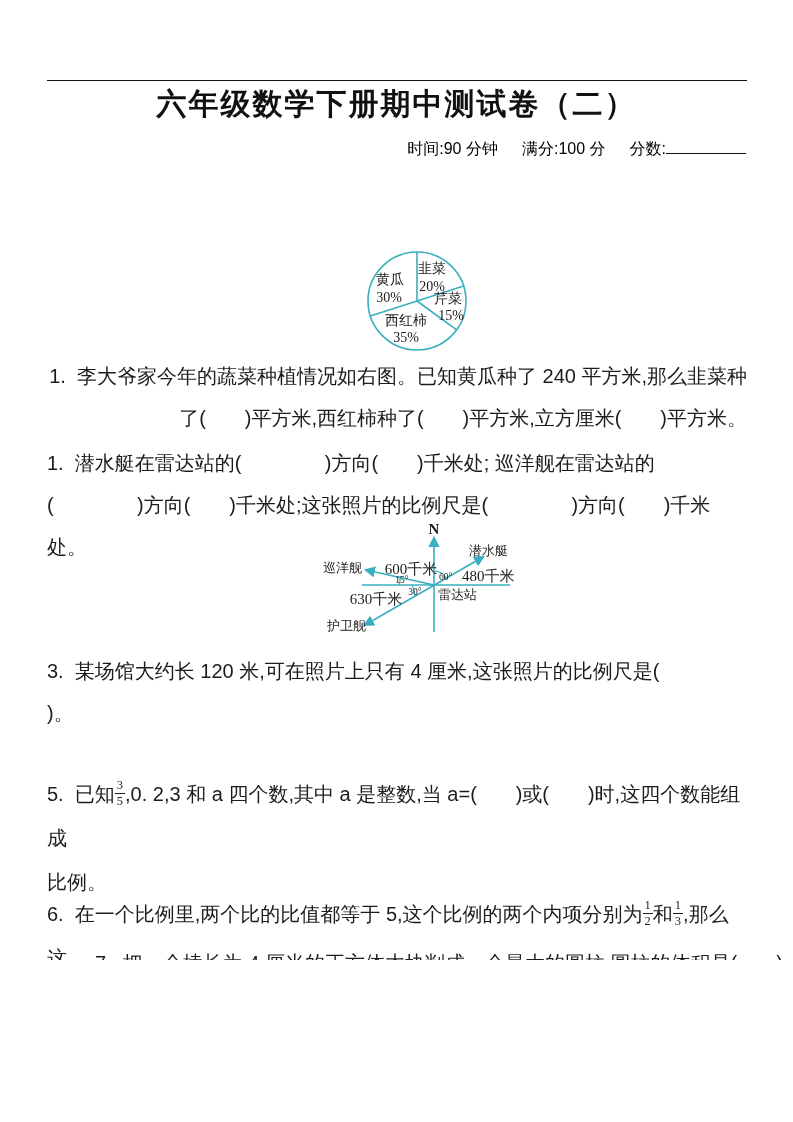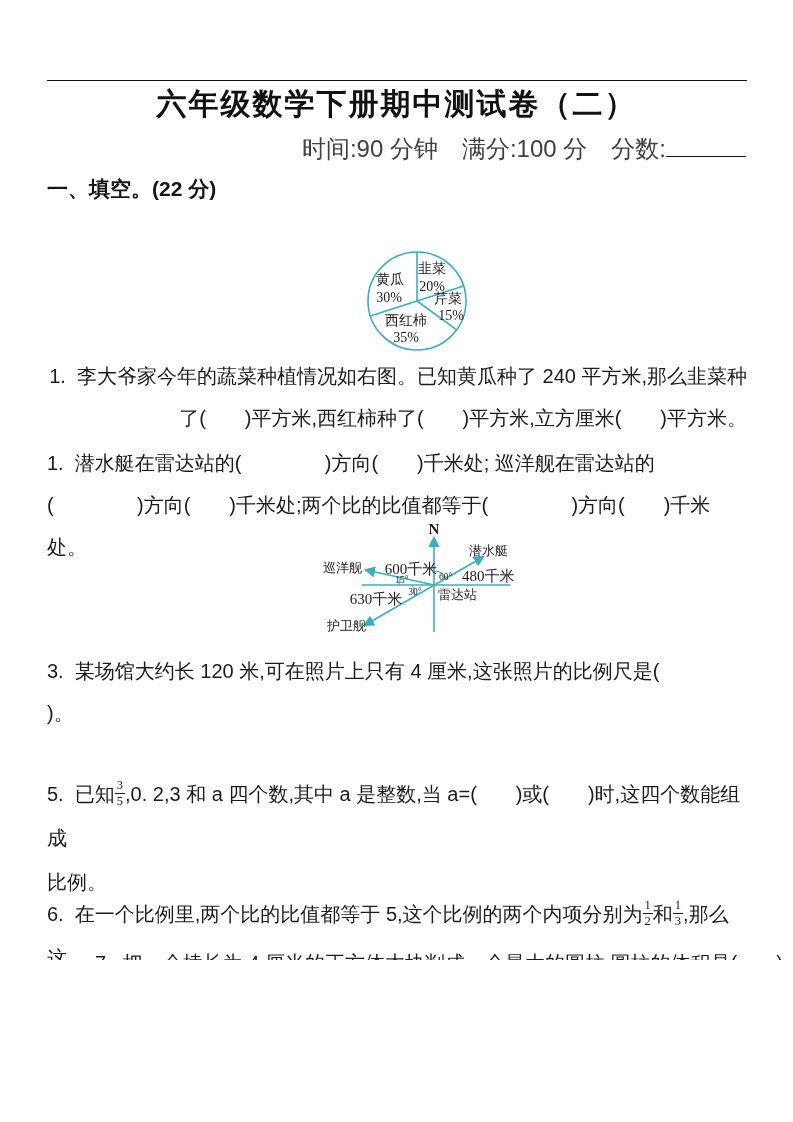--- a/index.html
+++ b/index.html
@@ -8,21 +8,21 @@
     font-family:"Liberation Sans","DejaVu Sans",sans-serif;
     color:#1c1c1c; overflow:hidden;
   }
   .top-rule { position:absolute; left:47px; top:80px; width:700px; height:0; border-top:1.5px solid #111; }
   .title {
     position:absolute; left:0; top:84px; width:100%; margin:0;
     text-align:center; font-family:"Liberation Serif","DejaVu Serif",serif;
     font-size:30px; font-weight:700; letter-spacing:2px; color:#111;
   }
   .info {
-    position:absolute; top:133px; right:47px; font-size:24px; color:#404040;
+    position:absolute; top:133px; right:47px; font-size:16px; color:#000000;
     white-space:nowrap;
   }
   .info .sp { display:inline-block; width:24px; }
   .score-line { display:inline-block; width:80px; border-bottom:1.2px solid #111; height:20px; }
   .section {
     position:absolute; left:47px; top:175px; font-size:21px; font-weight:700; color:#151515;
   }
   .q { position:absolute; left:47px; width:700px; }
   .line { white-space:pre-wrap; font-size:20px; line-height:42px; }
   .lh44 .line { line-height:44px; }
@@ -50,21 +50,20 @@
 <div class="page">
 
   <div class="top-rule"></div>
 
   <h1 class="title">六年级数学下册期中测试卷（二）</h1>
 
   <div class="info">
     <span>时间:90 分钟</span><span class="sp"></span><span>满分:100 分</span><span class="sp"></span><span>分数:</span><span class="score-line"></span>
   </div>
 
-  <div class="section">一、填空。(22 分)</div>
 
   <svg style="left:360px; top:246px;" width="116" height="112" viewBox="0 0 116 112">
     <circle cx="57" cy="55" r="49" fill="#ffffff" class="diagram-line"></circle>
     <line class="diagram-line" x1="57" y1="55" x2="57" y2="6"></line>
     <line class="diagram-line" x1="57" y1="55" x2="103.6" y2="39.9"></line>
     <line class="diagram-line" x1="57" y1="55" x2="96.6" y2="83.8"></line>
     <line class="diagram-line" x1="57" y1="55" x2="10.4" y2="70.1"></line>
     <text class="pie-name" x="72" y="27" text-anchor="middle">韭菜</text>
     <text class="pie-pct" x="72" y="45" text-anchor="middle">20%</text>
     <text class="pie-name" x="88" y="57" text-anchor="middle">芹菜</text>
@@ -75,21 +74,21 @@
     <text class="pie-pct" x="29" y="56" text-anchor="middle">30%</text>
   </svg>
 
   <div class="q" style="top:355px;text-align:right;">
     <div class="line">1.  李大爷家今年的蔬菜种植情况如右图。已知黄瓜种了 240 平方米,那么韭菜种</div>
     <div class="line">了(       )平方米,西红柿种了(       )平方米,立方厘米(       )平方米。</div>
   </div>
 
   <div class="q" style="top:442px;">
     <div class="line">1.  潜水艇在雷达站的(               )方向(       )千米处; 巡洋舰在雷达站的</div>
-    <div class="line">(               )方向(       )千米处;两个比的比值都等于(               )方向(       )千米处。</div>
+    <div class="line">(               )方向(       )千米处;这张照片的比例尺是(               )方向(       )千米处。</div>
   </div>
 
   <svg style="left:289px; top:522px;" width="260" height="125" viewBox="0 0 260 125">
     <defs>
       <marker id="arr" viewBox="0 0 10 10" refX="8" refY="5" markerWidth="7" markerHeight="7" orient="auto">
         <path d="M0,0 L10,5 L0,10 z" fill="#3aafc0"></path>
       </marker>
       <marker id="arrRev" viewBox="0 0 10 10" refX="8" refY="5" markerWidth="7" markerHeight="7" orient="auto-start-reverse">
         <path d="M0,0 L10,5 L0,10 z" fill="#3aafc0"></path>
       </marker>

